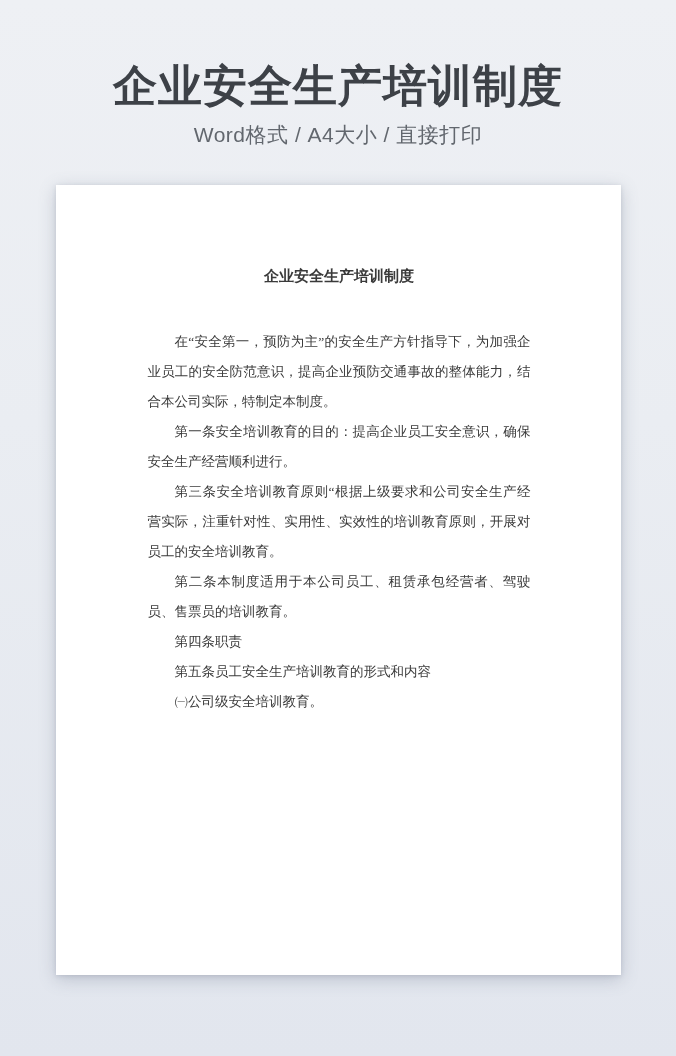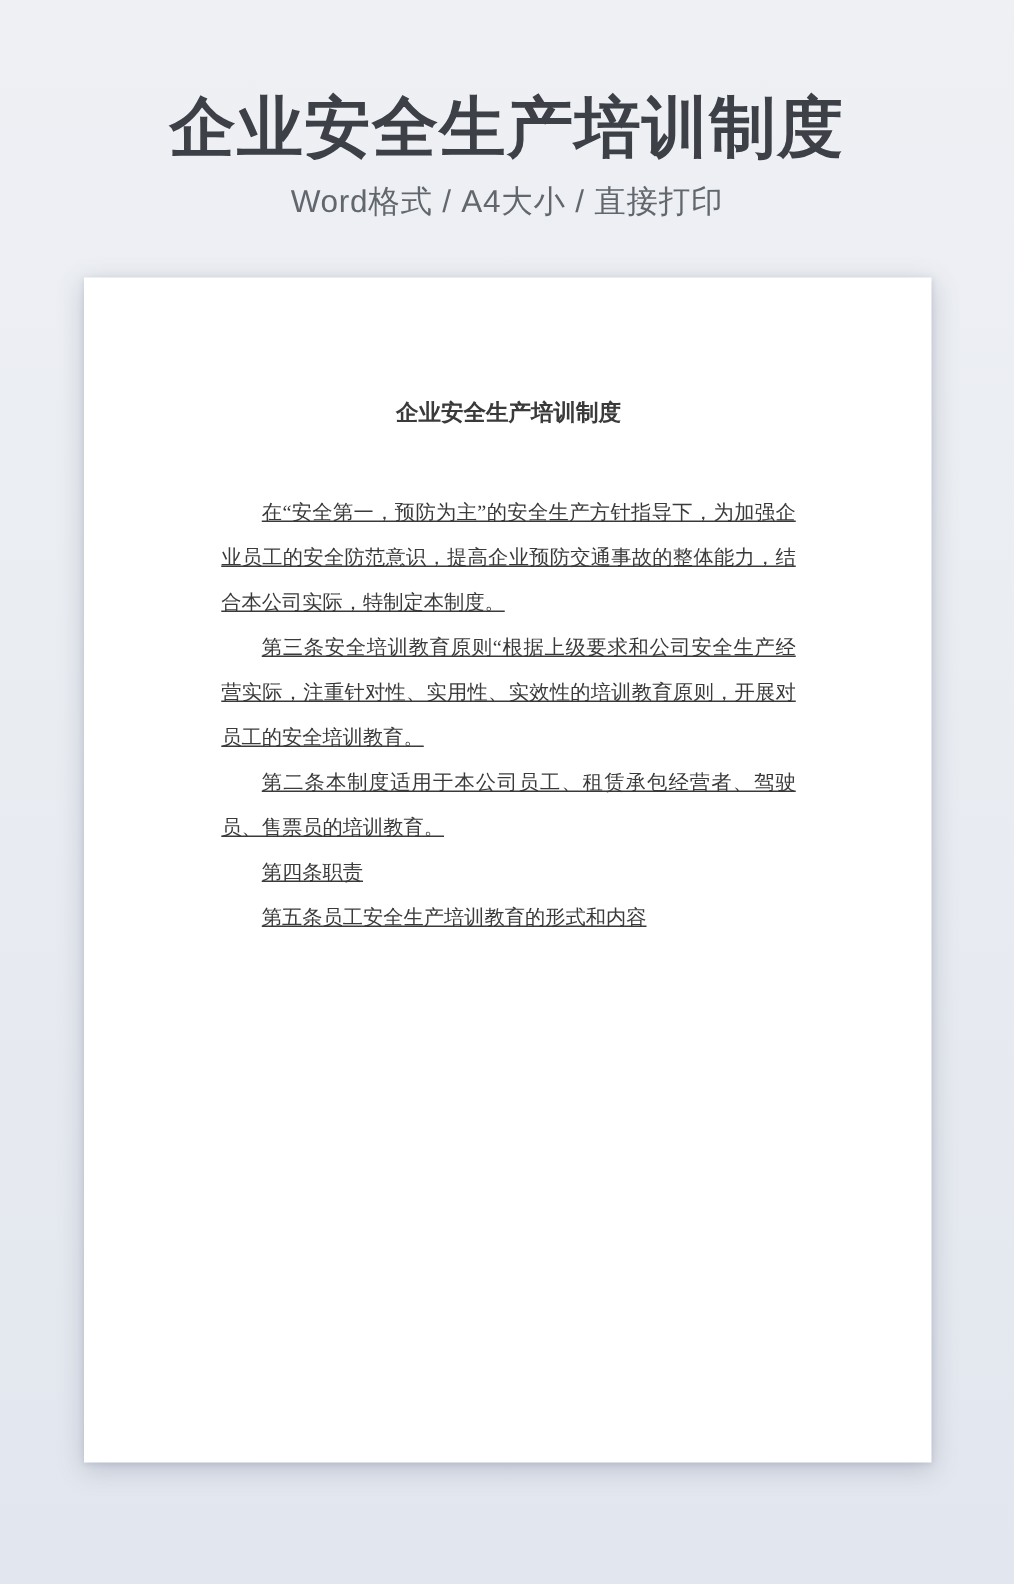--- a/index.html
+++ b/index.html
@@ -51,33 +51,34 @@
     font-weight: bold;
     line-height: 22px;
     margin: 0 0 40px 0;
   }
   .doc-body p {
     margin: 0;
     font-size: 13.5px;
     line-height: 30px;
     text-align: justify;
     text-indent: 2em;
-    text-decoration: underline;
   }
 </style>
 </head>
 <body>
 
 <div class="poster-header">
   <div class="poster-title">企业安全生产培训制度</div>
   <div class="poster-subtitle">Word格式 / A4大小 / 直接打印</div>
 </div>
 
 <div class="document-page">
   <div class="doc-body">
     <div class="doc-title">企业安全生产培训制度</div>
     <p>在“安全第一，预防为主”的安全生产方针指导下，为加强企业员工的安全防范意识，提高企业预防交通事故的整体能力，结合本公司实际，特制定本制度。</p>
+    <p>第一条安全培训教育的目的：提高企业员工安全意识，确保安全生产经营顺利进行。</p>
     <p>第三条安全培训教育原则“根据上级要求和公司安全生产经营实际，注重针对性、实用性、实效性的培训教育原则，开展对员工的安全培训教育。</p>
     <p>第二条本制度适用于本公司员工、租赁承包经营者、驾驶员、售票员的培训教育。</p>
     <p>第四条职责</p>
     <p>第五条员工安全生产培训教育的形式和内容</p>
+    <p>㈠公司级安全培训教育。</p>
   </div>
 </div>
 
 </body></html>

